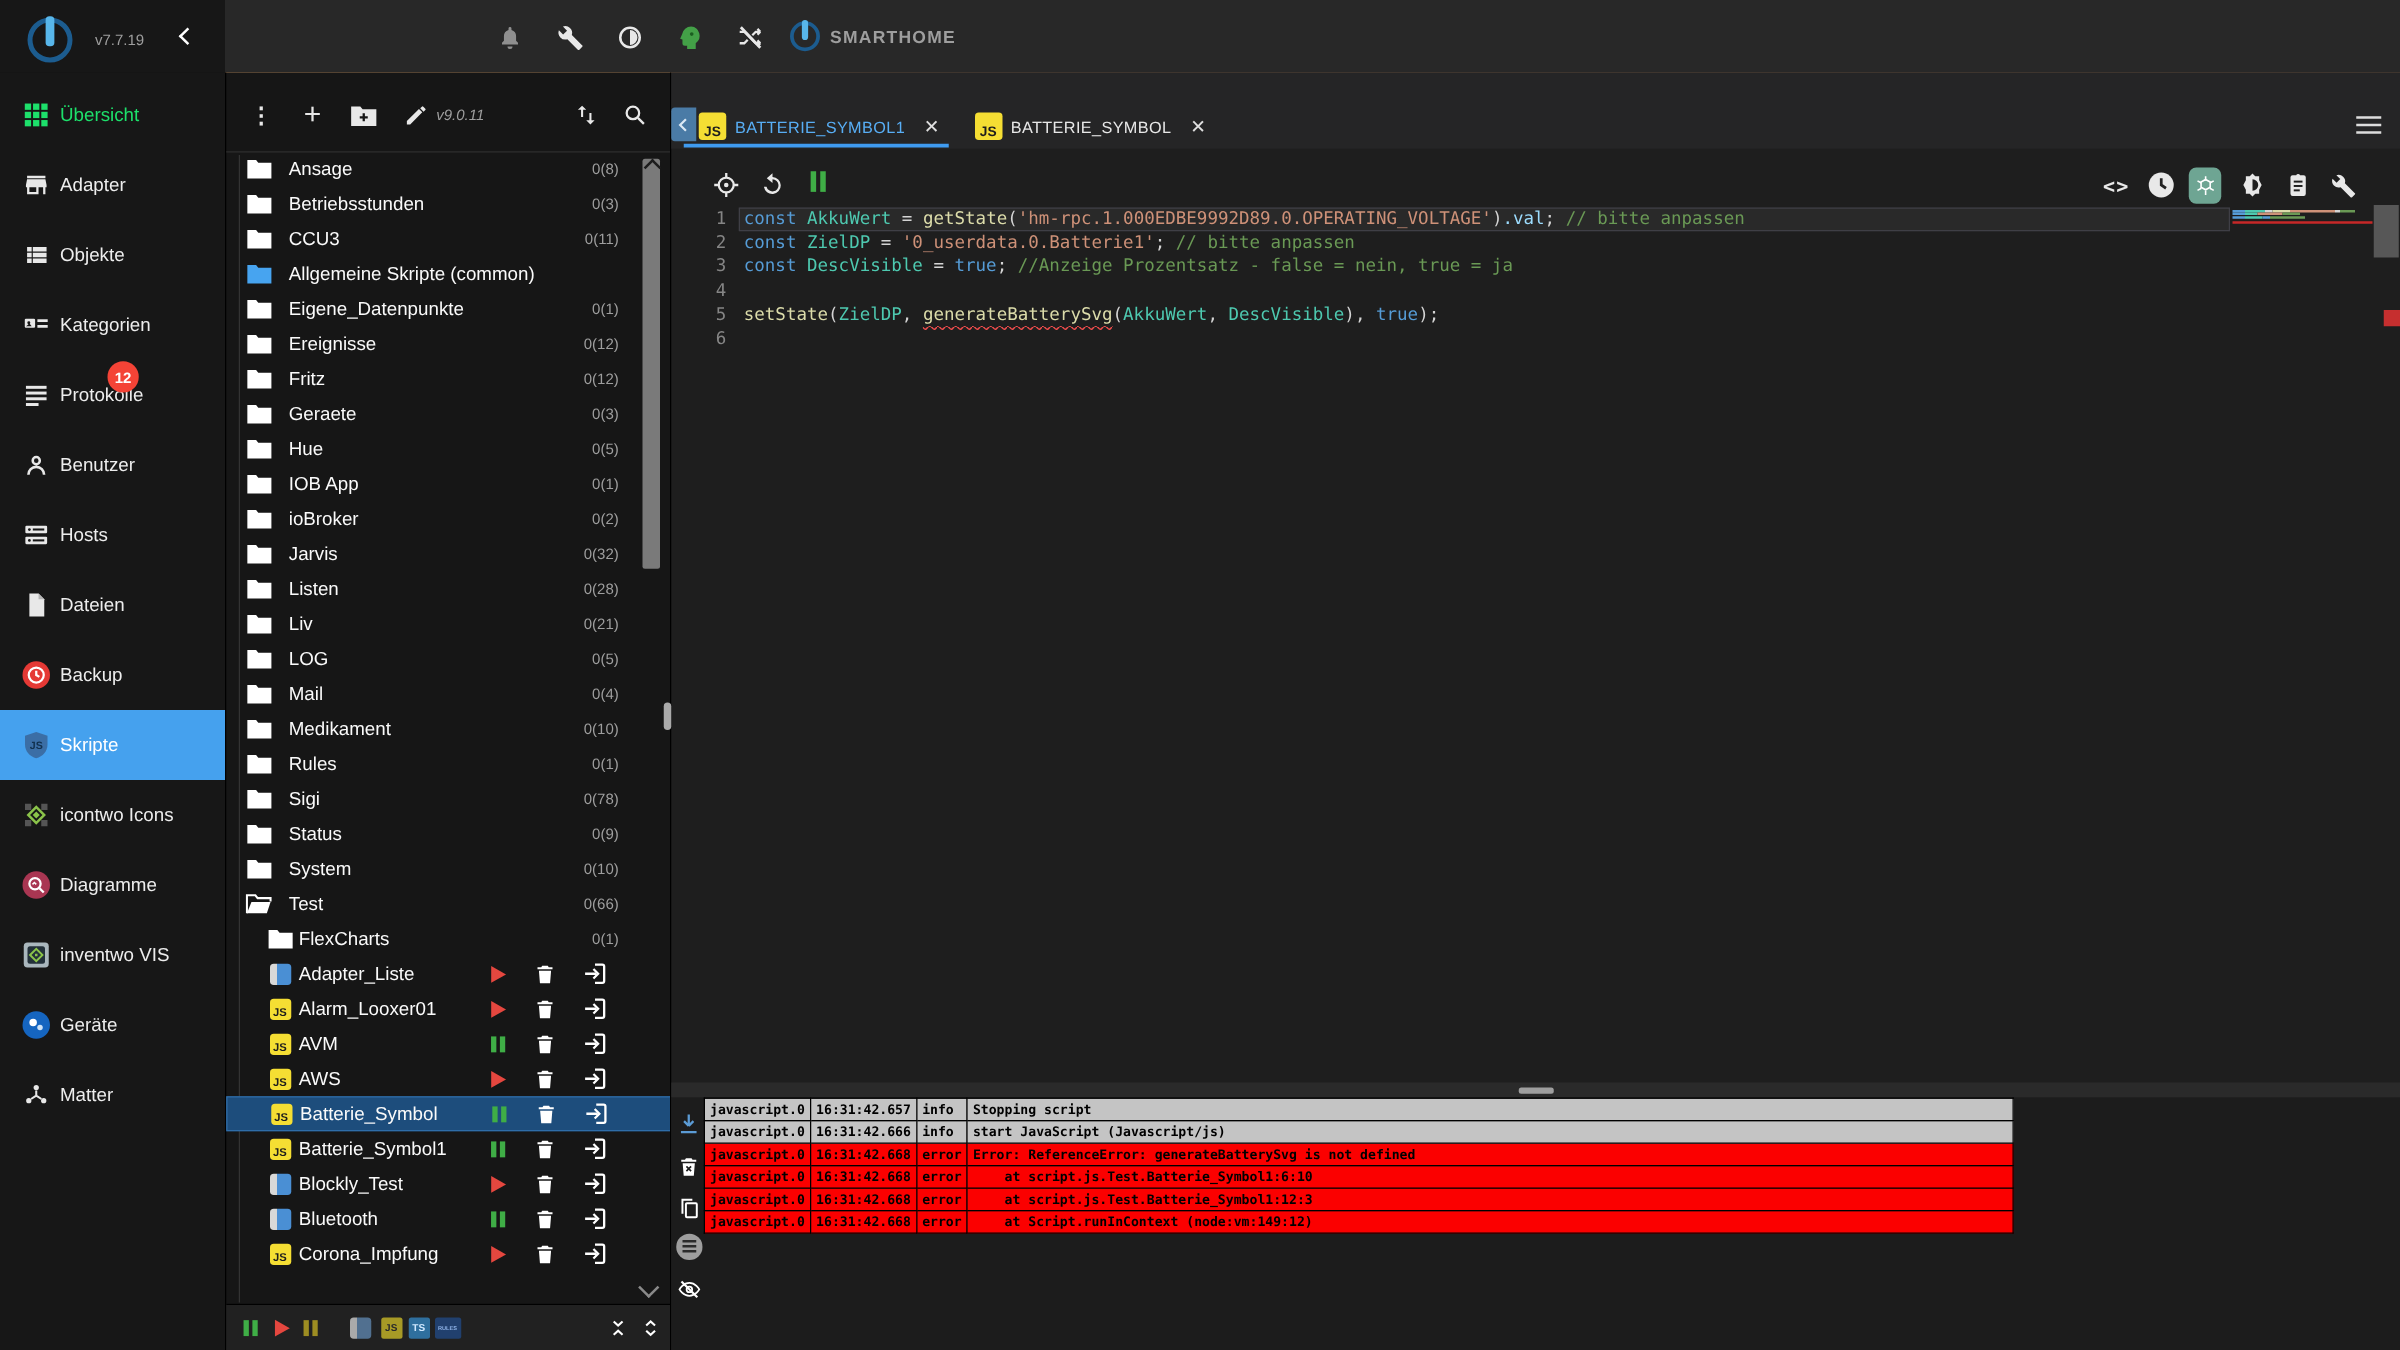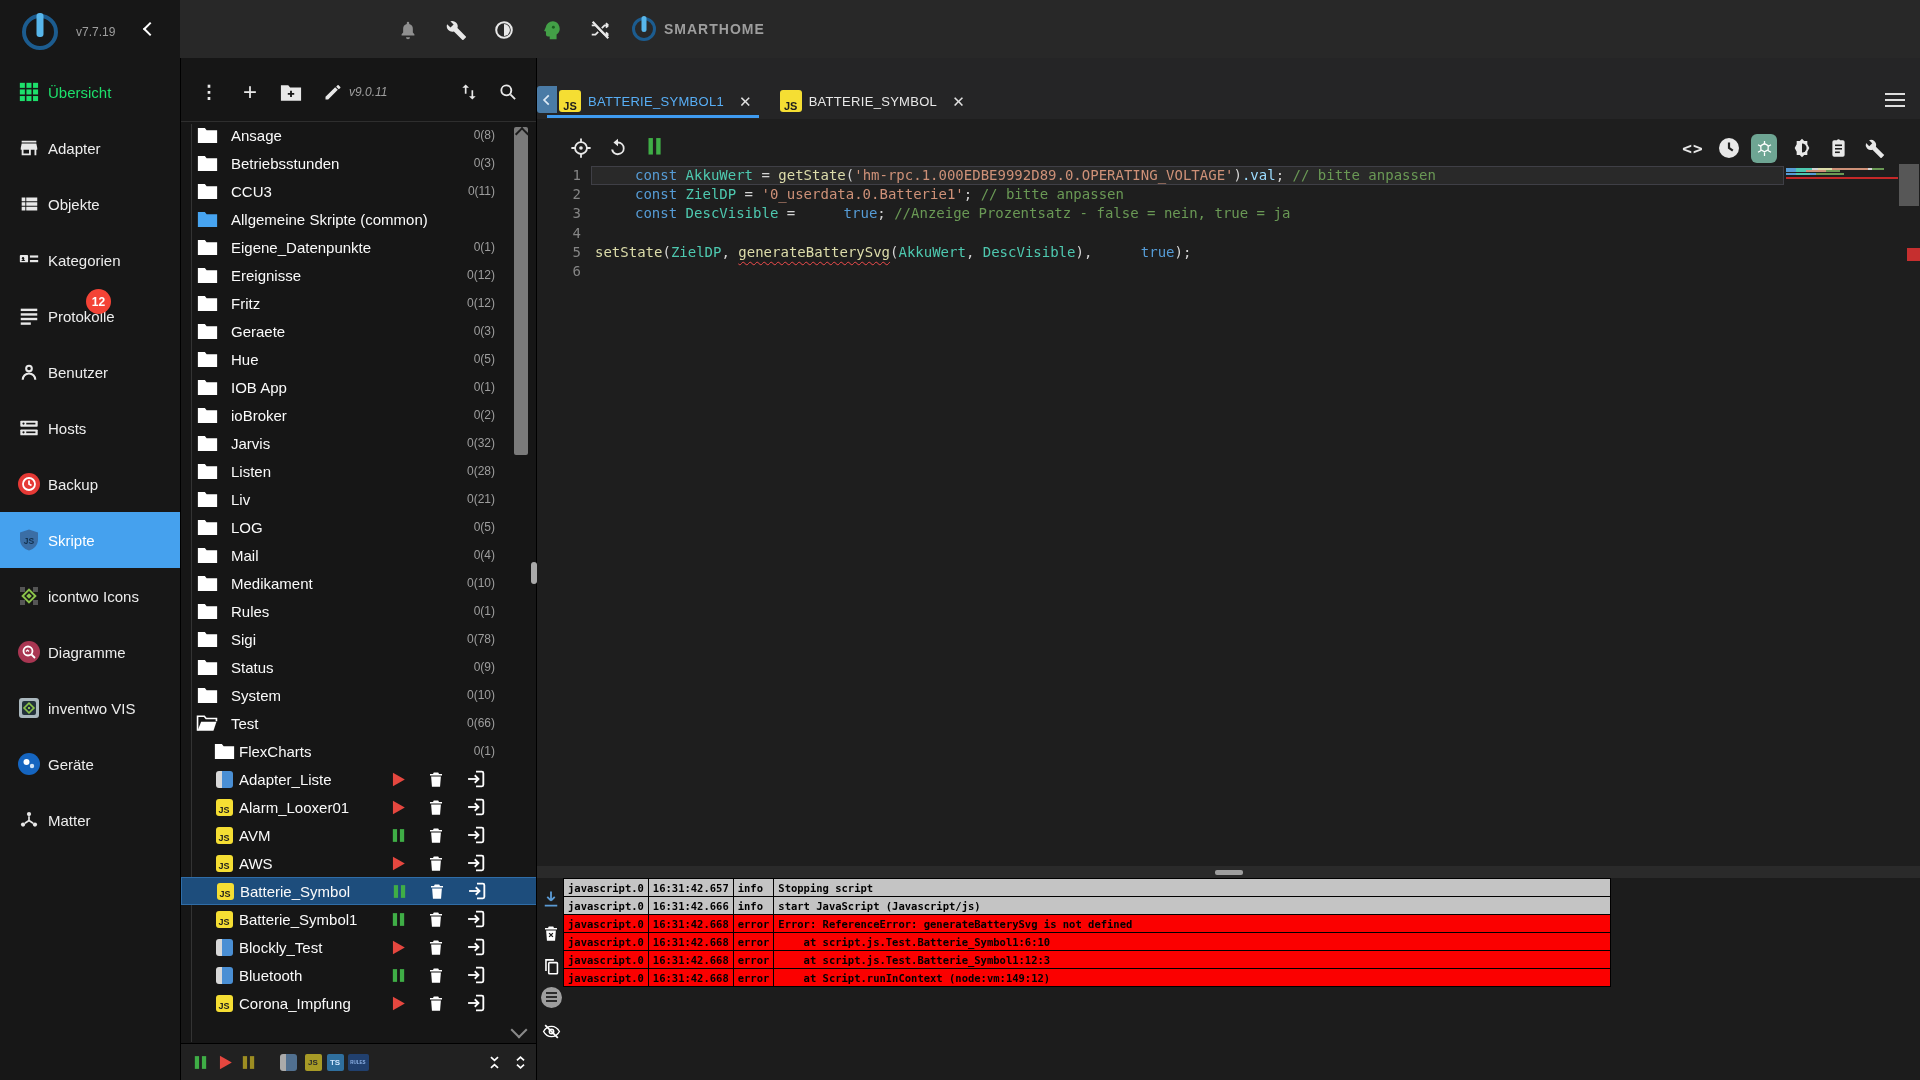--- a/index.html
+++ b/index.html
@@ -74,21 +74,21 @@
 
   #ed-toolbar{position:absolute;left:0;top:61px;width:100%;height:47px;}
   .ed-icon{position:absolute;top:16px;width:26px;height:26px;display:flex;align-items:center;justify-content:center;cursor:pointer;color:#e8e8e8;}
   .gpt-badge{width:29px;height:29px;border-radius:6px;background:#6ea593;display:flex;align-items:center;justify-content:center;}
   .code-glyph{font-size:16px;font-weight:bold;color:#e8e8e8;letter-spacing:1px;font-family:"DejaVu Sans Mono",monospace;}
 
   #code{position:absolute;left:0;top:108px;width:100%;height:700px;font-family:"DejaVu Sans Mono",monospace;font-size:14px;line-height:19.2px;}
   #gutter{position:absolute;left:0;top:0;width:44px;text-align:right;color:#858585;}
   #lines{position:absolute;left:58px;top:0;white-space:pre;color:#d4d4d4;}
   #cur-line{position:absolute;left:54px;top:0;width:1193px;height:19px;background:rgba(120,120,120,.12);border:1px solid #3f3f46;box-sizing:border-box;}
-  .tk-kw{color:#569cd6;margin-left:40px;} .tk-var{color:#4ec9b0;} .tk-fn{color:#dcdcaa;} .tk-str{color:#ce9178;}
+  .tk-kw{color:#569cd6;} .tk-var{color:#4ec9b0;} .tk-fn{color:#dcdcaa;} .tk-str{color:#ce9178;}
   .tk-cmt{color:#6a9955;} .tk-pln{color:#d4d4d4;} .tk-prop{color:#9cdcfe;}
   .tk-err{text-decoration:underline;text-decoration-style:wavy;text-decoration-color:#f14c4c;text-underline-offset:4px;text-decoration-thickness:1px;}
   #minimap{position:absolute;left:1249px;top:2px;width:112px;}
   .mm-row{position:absolute;left:0;height:2px;display:flex;}
   #ed-vthumb{position:absolute;left:1362px;top:-2px;width:20px;height:42px;background:#6b6b6b;opacity:.75;}
   #ed-errmark{position:absolute;left:1370px;top:82px;width:13px;height:13px;background:#c62f2f;}
 
   #ed-divider{position:absolute;left:0;top:808px;width:100%;height:12px;background:#2a2a2a;cursor:row-resize;}
   #ed-grip{position:absolute;left:678px;top:4px;width:28px;height:5px;background:#9e9e9e;border-radius:2px;}
 
@@ -236,20 +236,30 @@
             <svg width="22" height="22" viewBox="0 0 24 24" fill="#e8e8e8">
               <rect x="2.5" y="4" width="19" height="6.5" rx="1"></rect>
               <rect x="2.5" y="13.5" width="19" height="6.5" rx="1"></rect>
               <circle cx="6" cy="7.2" r="1.2" fill="#171717"></circle>
               <rect x="9" y="6.3" width="10" height="1.8" fill="#171717"></rect>
               <circle cx="6" cy="16.7" r="1.2" fill="#171717"></circle>
               <rect x="9" y="15.8" width="10" height="1.8" fill="#171717"></rect>
             </svg>
           </span>
     <span class="s-label">Hosts</span>
+
+  </div>
+        <div class="side-item">
+    <span class="s-icon">
+            <svg width="22" height="22" viewBox="0 0 24 24" fill="#e8e8e8">
+              <path d="M6 2h8l5 5v15H6z"></path>
+              <path d="M14 2v5h5z" fill="#b5b5b5"></path>
+            </svg>
+          </span>
+    <span class="s-label">Dateien</span>
 
   </div>
         <div class="side-item">
     <span class="s-icon">
             <svg width="24" height="24" viewBox="0 0 24 24">
               <circle cx="12" cy="12" r="11" fill="#e53935"></circle>
               <circle cx="12" cy="12" r="6" fill="none" stroke="#fff" stroke-width="1.8"></circle>
               <path d="M12 8.5V12l2.5 1.5" stroke="#fff" stroke-width="1.8" fill="none"></path>
             </svg>
           </span>

